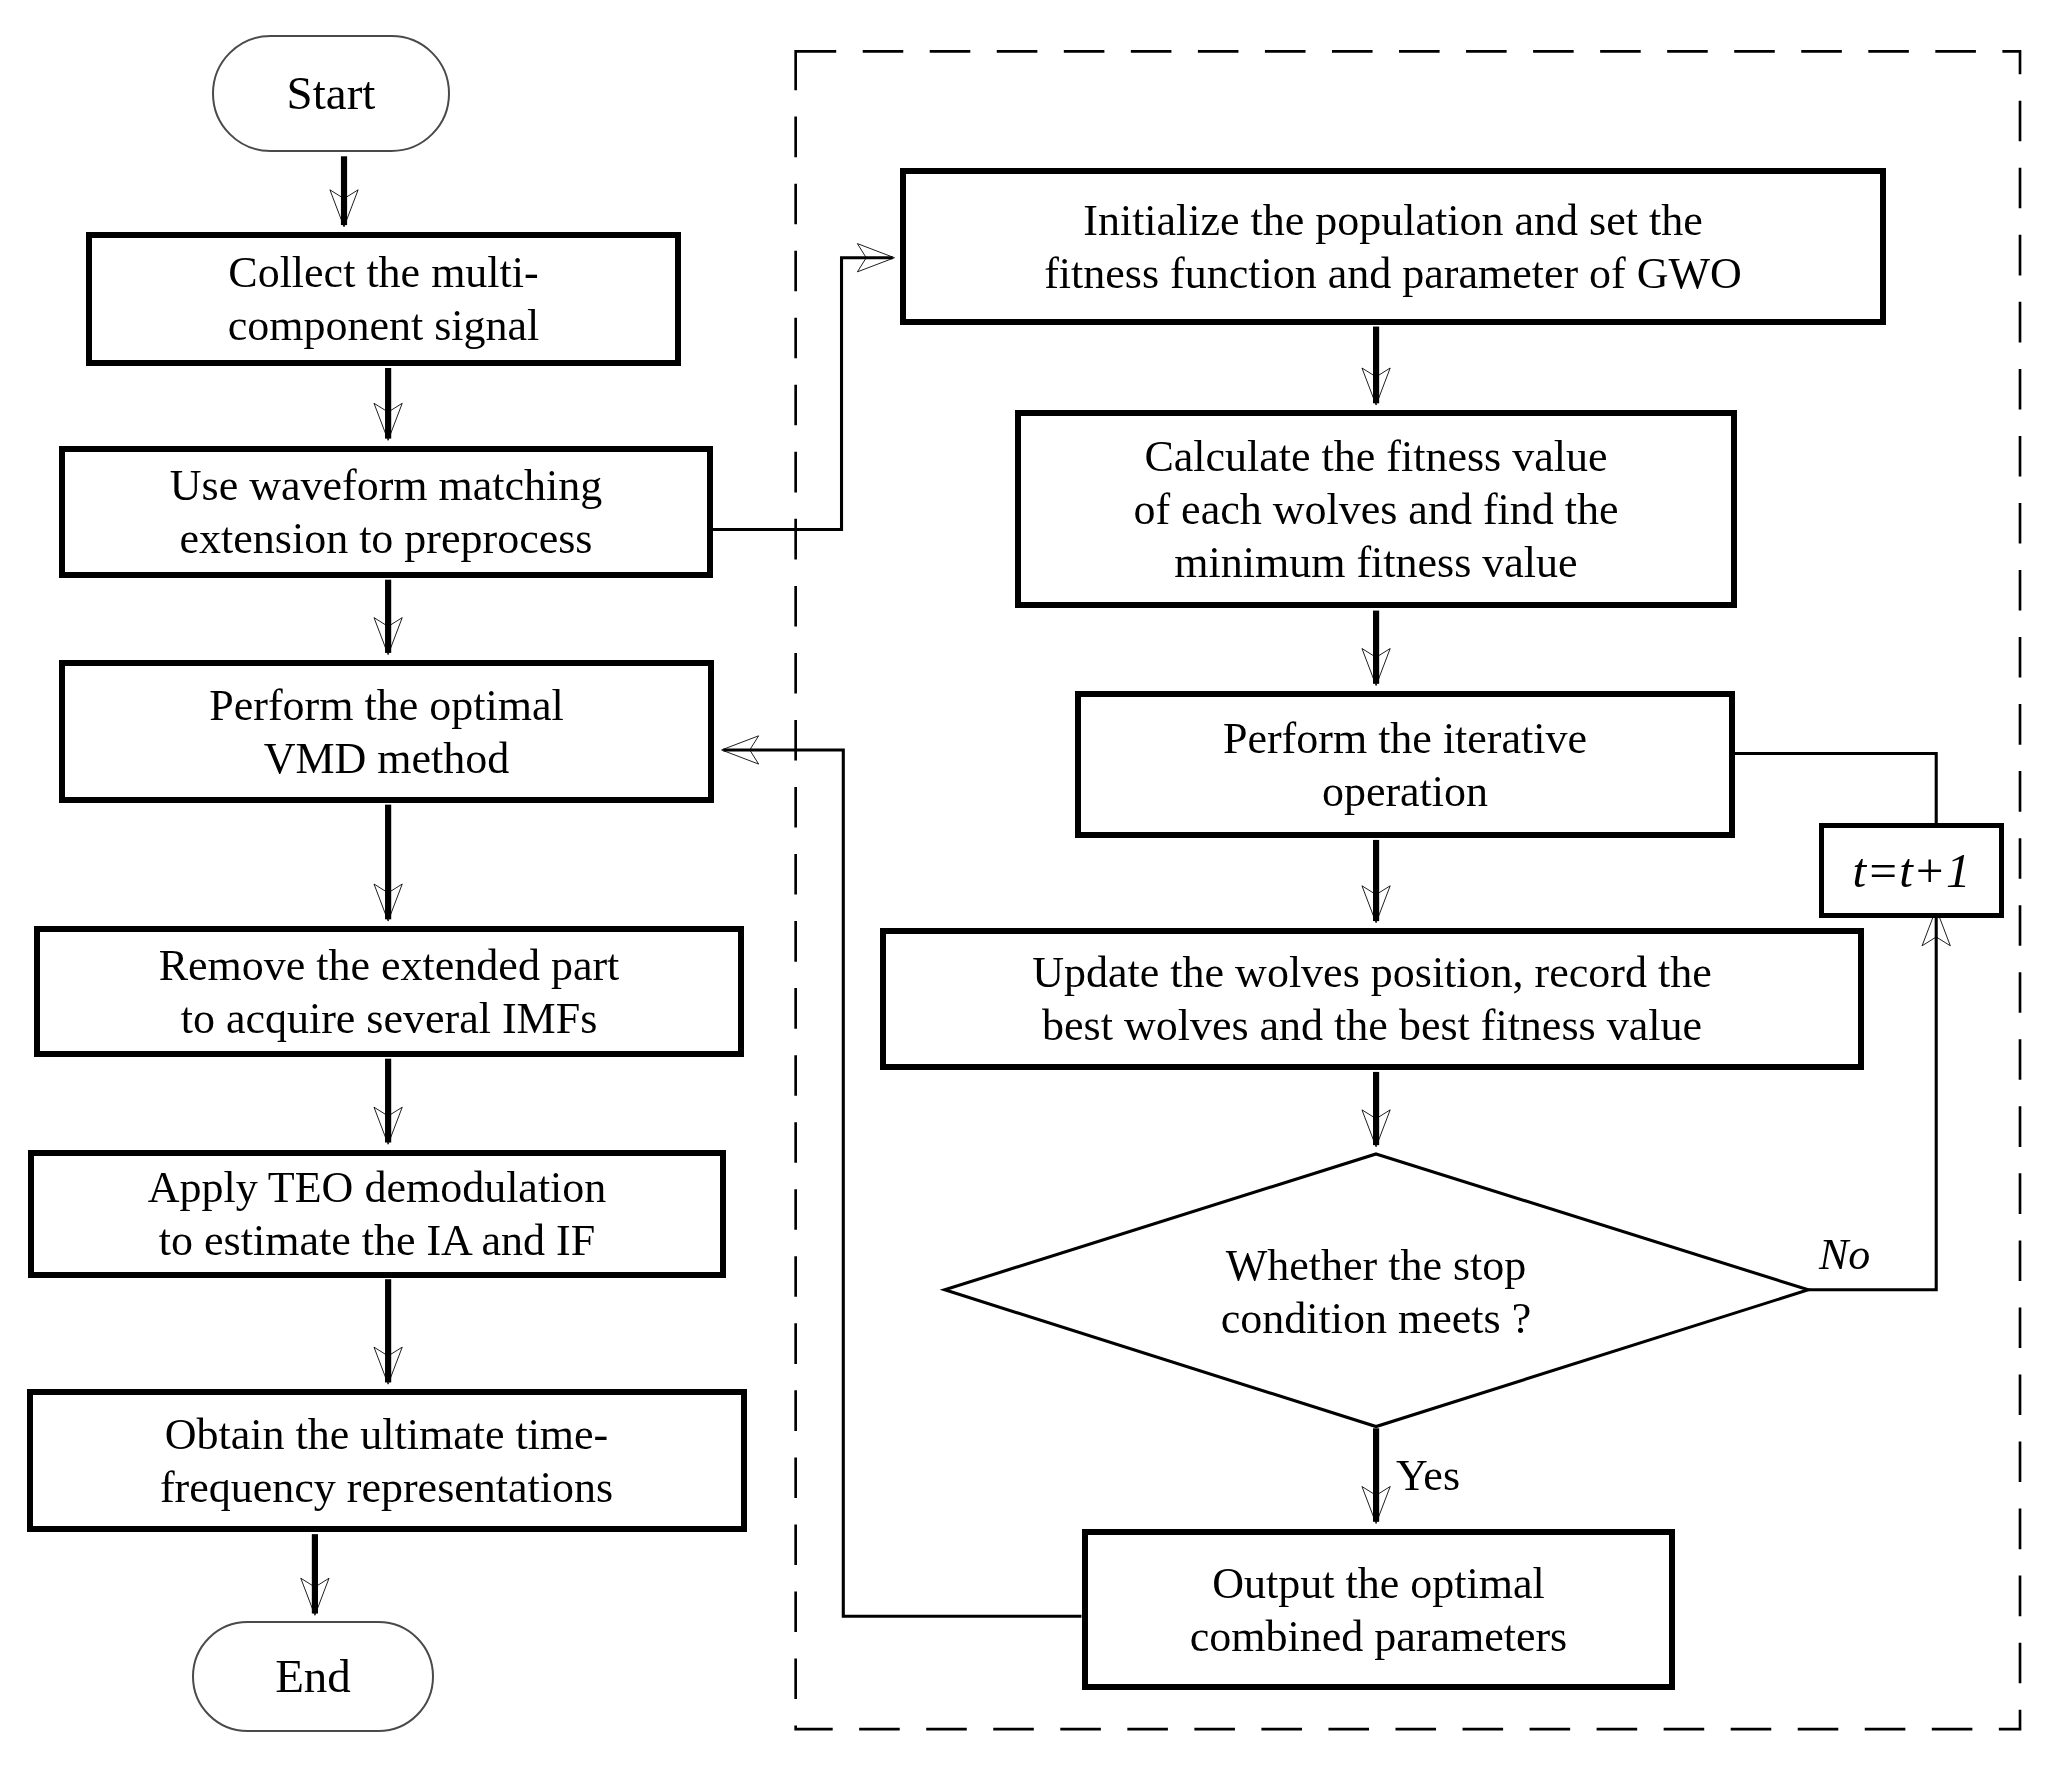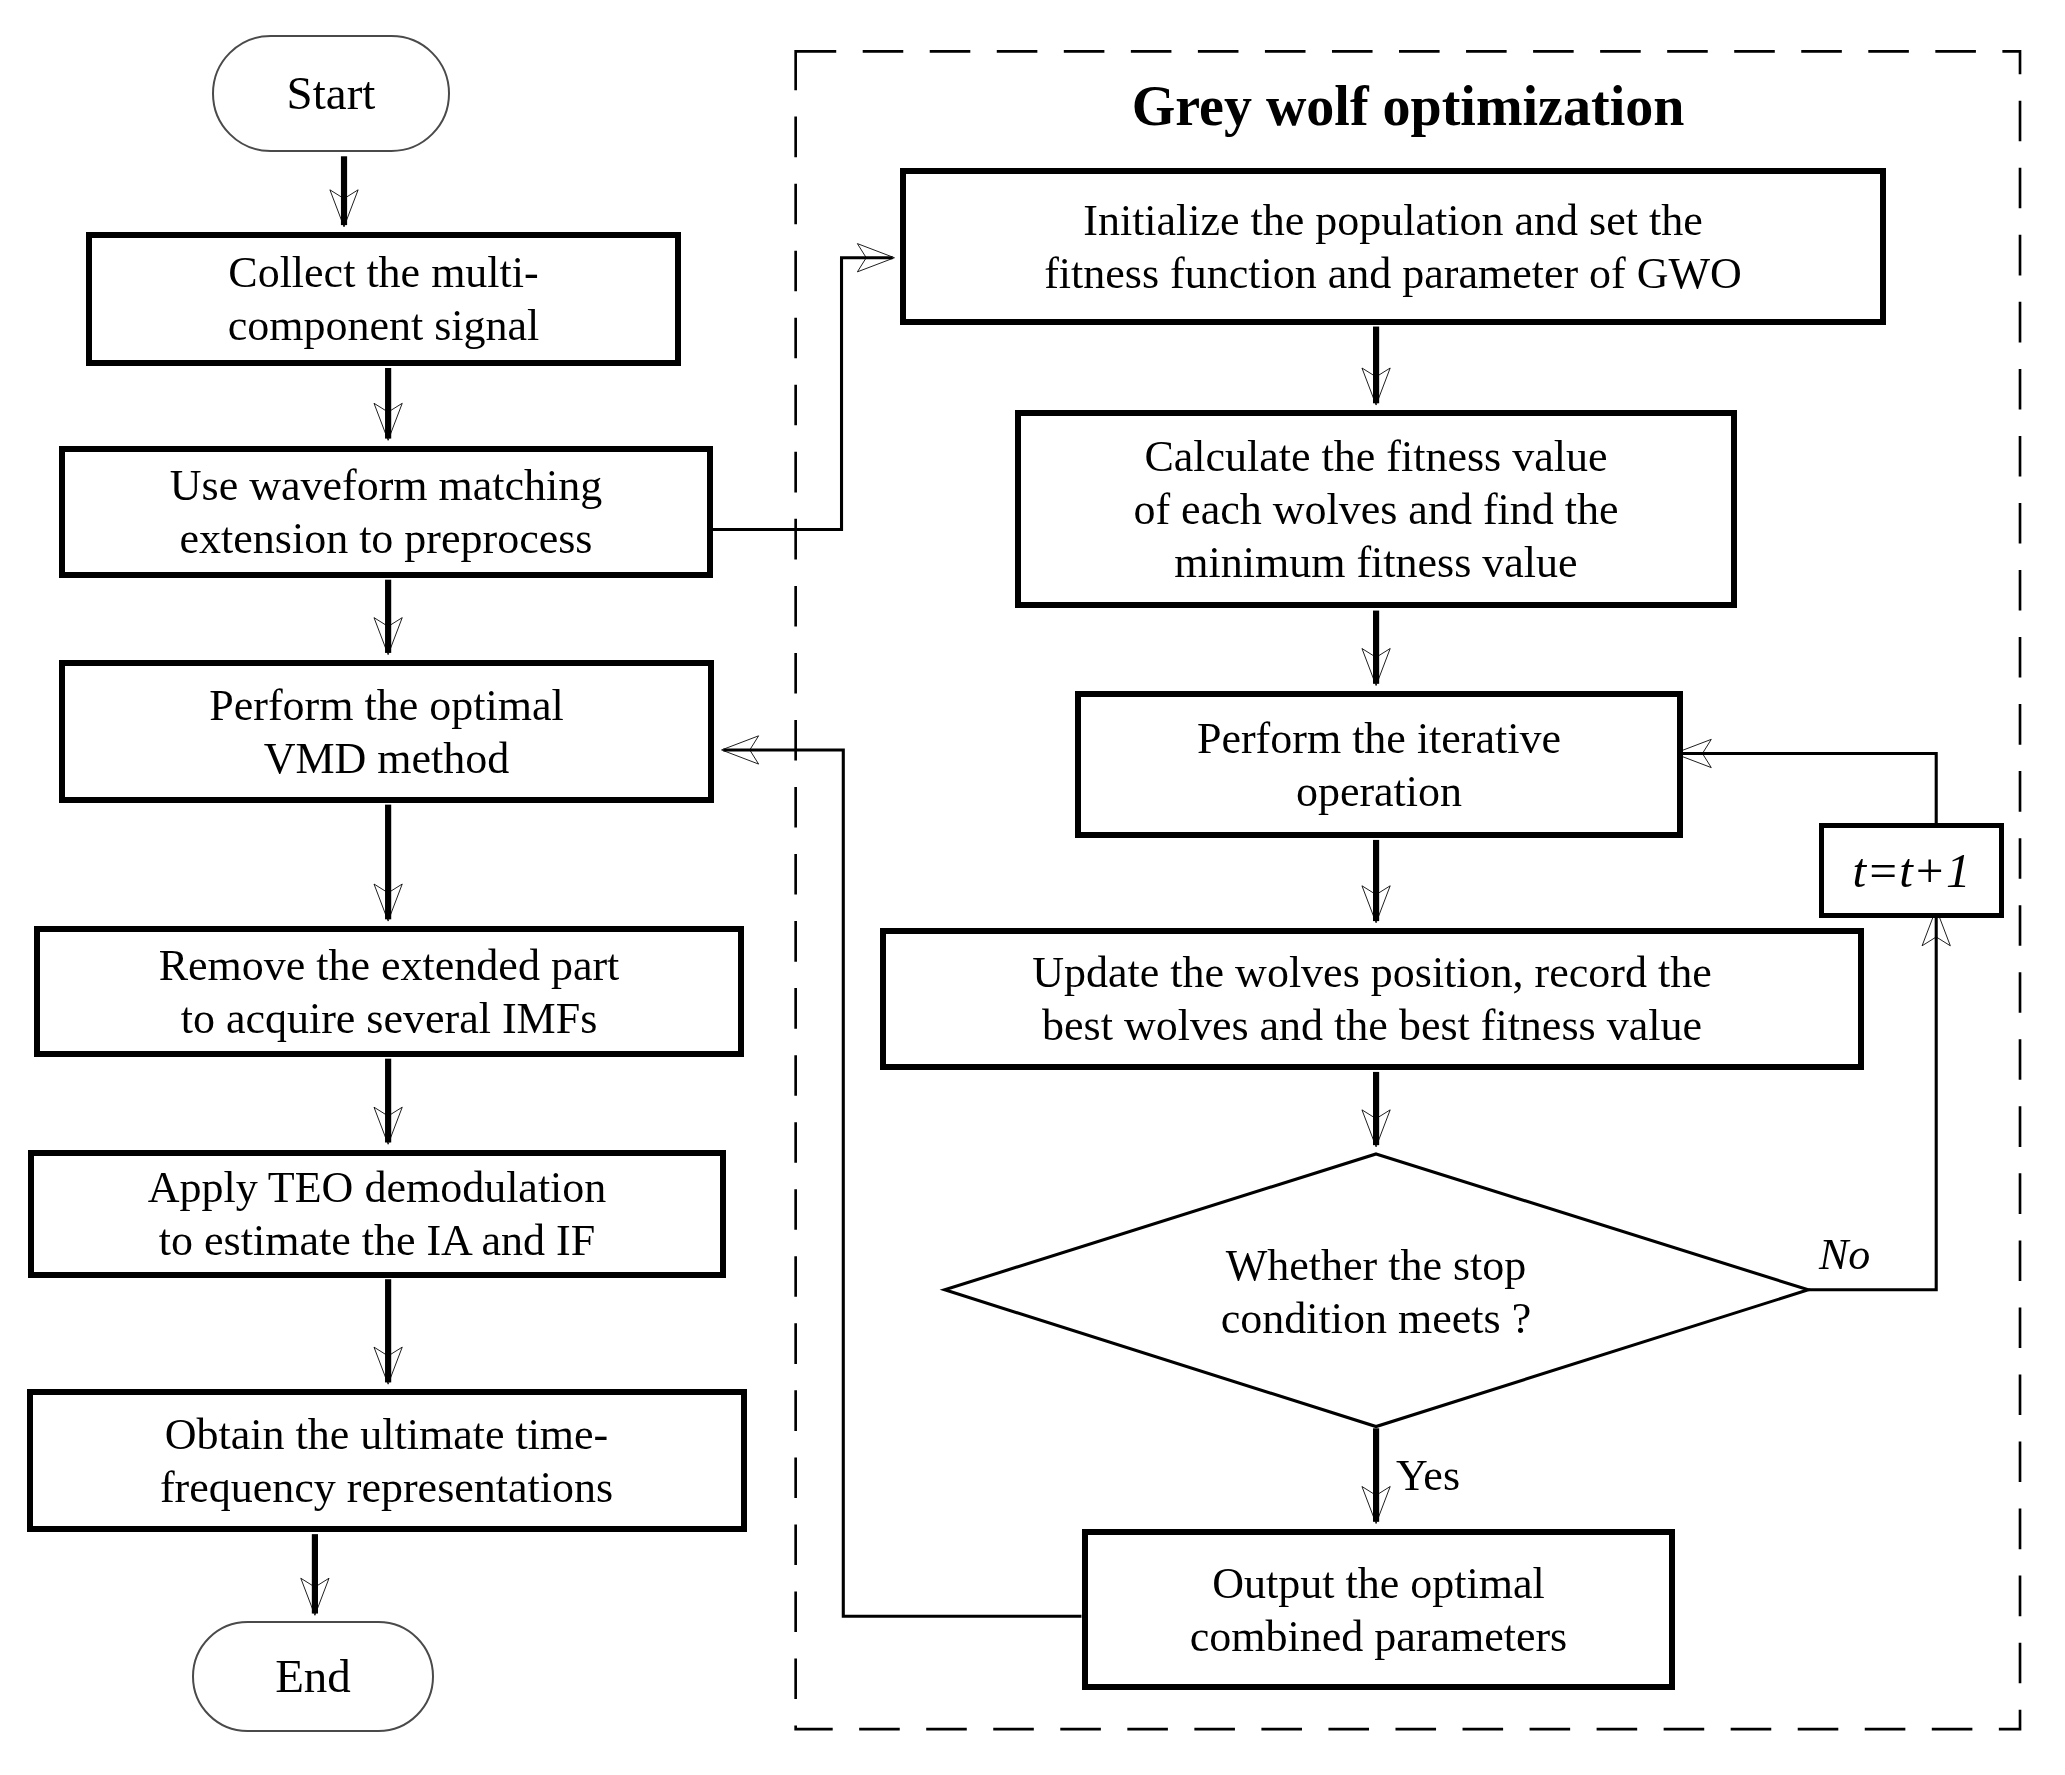--- a/index.html
+++ b/index.html
@@ -65,21 +65,20 @@
     <path class="flow" d="M1560,952 V1044" marker-end="url(#arw)"></path>
     <path class="flow" d="M1560,1215 V1298" marker-end="url(#arw)"></path>
     <path class="flow" d="M1560,1619 V1725" marker-end="url(#arw)"></path>
 
     <path class="conn" d="M808,600 H954 V292 H1012" marker-end="url(#arw)"></path>
     <path class="conn" d="M1226,1832 H956 V850 H820" marker-end="url(#arw)"></path>
     <path class="conn" d="M2050,1462 H2195 V1032" marker-end="url(#arw)"></path>
     <path class="conn" d="M2195,933 V854 H1900" marker-end="url(#arw)"></path>
   </svg>
 
-  <div class="gwo-title" style="left:967px;top:71px;width:882px;">Grey wolf optimization</div>
 
   <div class="node terminal" style="left:212px;top:35px;width:238px;height:117px;">Start</div>
 
   <div class="node process" style="left:86px;top:232px;width:595px;height:134px;">Collect the multi-
 component signal</div>
 
   <div class="node process" style="left:59px;top:446px;width:654px;height:132px;">Use waveform matching
 extension to preprocess</div>
 
   <div class="node process" style="left:59px;top:660px;width:655px;height:143px;">Perform the optimal
@@ -96,21 +95,21 @@
 
   <div class="node terminal" style="left:192px;top:1621px;width:242px;height:111px;">End</div>
 
   <div class="node process" style="left:900px;top:168px;width:986px;height:157px;">Initialize the population and set the
 fitness function and parameter of GWO</div>
 
   <div class="node process" style="left:1015px;top:410px;width:722px;height:198px;">Calculate the fitness value
 of each wolves and find the
 minimum fitness value</div>
 
-  <div class="node process" style="left:1075px;top:691px;width:608px;height:147px;">Perform the iterative
+  <div class="node process" style="left:1075px;top:691px;width:660px;height:147px;">Perform the iterative
 operation</div>
 
   <div class="node process" style="left:880px;top:928px;width:984px;height:142px;">Update the wolves position, record the
 best wolves and the best fitness value</div>
 
   <div class="node plain" style="left:1023px;top:1226px;width:706px;height:132px;">Whether the stop
 condition meets ?</div>
 
   <div class="node process" style="left:1082px;top:1529px;width:593px;height:161px;">Output the optimal
 combined parameters</div>

